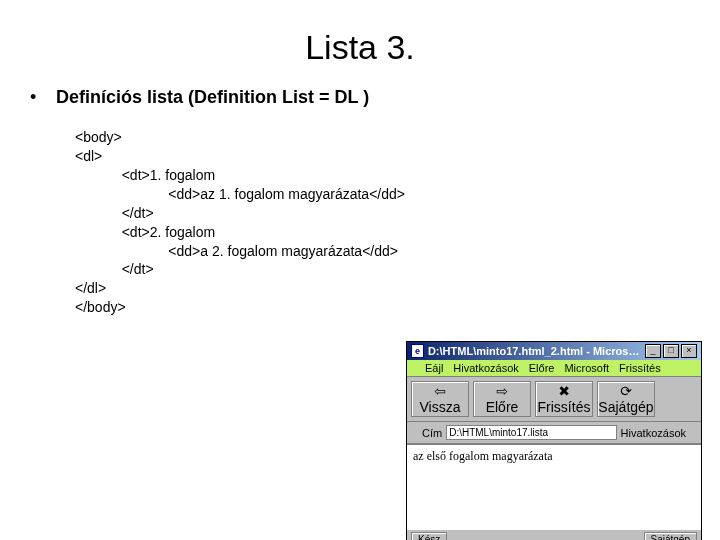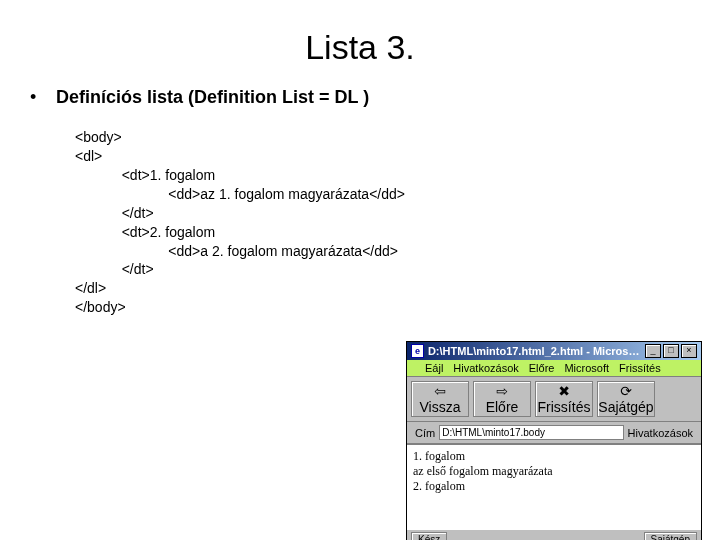--- a/index.html
+++ b/index.html
@@ -85,21 +85,21 @@
     border-bottom:1px solid #808080;
   }
   .ie-tool {
     width:56px; height:34px; border:1px solid #808080; background:#bfbfbf;
     box-shadow: inset 1px 1px 0 #fff;
     display:flex; flex-direction:column; align-items:center; justify-content:center;
   }
   .ie-tool .glyph { font-size:14px; line-height:1; }
   .ie-tool .lbl { font-size:14px; margin-top:1px; }
   .ie-addr {
-    display:flex; align-items:center; gap:4px; padding:3px 8px; background:#bfbfbf;
+    display:flex; align-items:center; gap:4px; padding:3px 15px; background:#bfbfbf;
     border-bottom:1px solid #808080;
   }
   .ie-addr-box {
     flex:1; background:#fff; border:1px solid #808080; padding:1px 2px; font-size:10px;
     white-space:nowrap; overflow:hidden;
   }
   .ie-body {
     background:#fff; color:#000; font-family: "Times New Roman", serif;
     font-size:12px; padding:4px 6px; height:76px; border-top:1px solid #808080;
     line-height:1.25;
@@ -171,28 +171,26 @@
         <span class="lbl">Frissítés</span>
       </div>
       <div class="ie-tool">
         <span class="glyph">⟳</span>
         <span class="lbl">Sajátgép</span>
       </div>
     </div>
 
     <div class="ie-addr">
       <span>Cím</span>
-      <div class="ie-addr-box">D:\HTML\minto17.body</div>
+      <div class="ie-addr-box">D:\HTML\minto17.lista</div>
       <span>Hivatkozások</span>
     </div>
 
     <div class="ie-body">
-      <div>1. fogalom</div>
       <div class="dd">az első fogalom magyarázata</div>
-      <div>2. fogalom</div>
     </div>
 
     <div class="ie-status">
       <span class="ie-status-cell">Kész</span>
       <span class="ie-status-cell">Sajátgép</span>
     </div>
   </div>
 
 </div>
 

